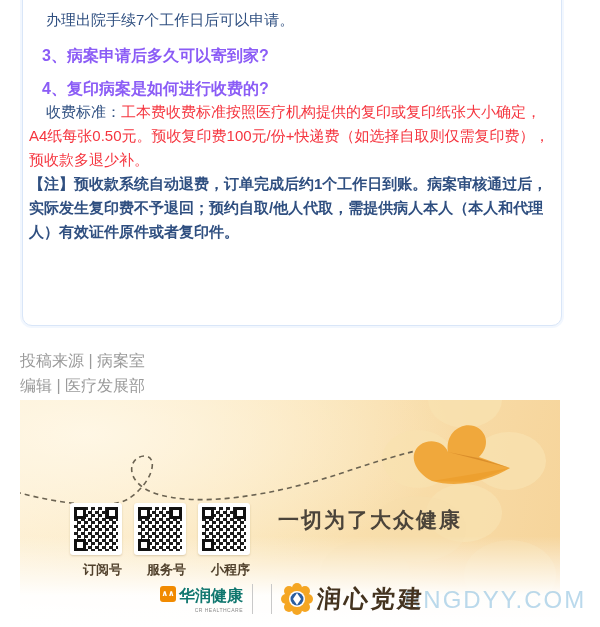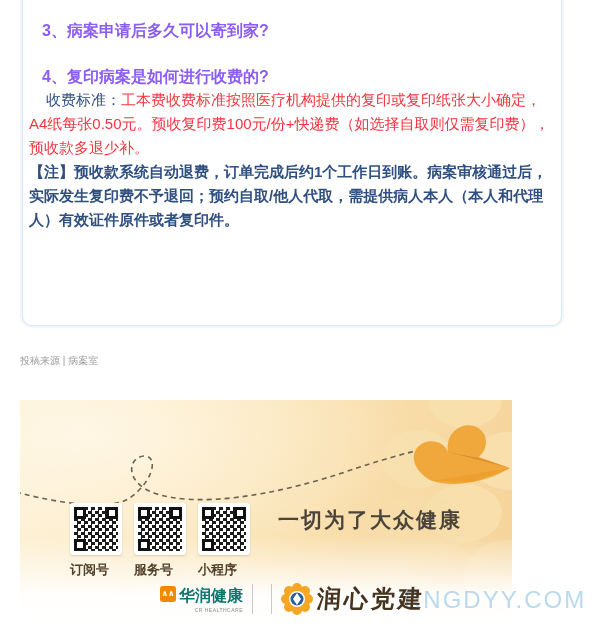--- a/index.html
+++ b/index.html
@@ -17,53 +17,53 @@
     background:#ffffff; border:1px solid #d9e6f8; border-radius:10px;
     padding:26px 6px 0 6px; overflow:hidden;
     box-shadow:0 0 0 2px #f2f7fe;
   }
   .card p { font-size:15px; color:#2f4f80; }
   .p-intro { line-height:25px; text-indent:17px; }
   .q-title {
     font-size:16px; font-weight:bold; color:#8b5cf6;
     line-height:22px; margin-top:13px; text-indent:13px;
   }
-  .q-title.second { margin-top:24px; }
+  .q-title.second { margin-top:11px; }
   .p-body { line-height:25px; text-indent:17px; }
   .p-fee  { line-height:24px; text-indent:17px; }
   .red  { color:#f5353f; }
   .p-note { line-height:24px; font-weight:bold; color:#f5353f; }
 
   
-  .credits { position:absolute; left:20px; top:348px; color:#9a9a9a; font-size:10px; line-height:25px; }
+  .credits { position:absolute; left:20px; top:348px; color:#9a9a9a; font-size:16px; line-height:25px; }
 
   
   .banner {
-    position:absolute; left:20px; top:400px; width:492px; height:227px; overflow:hidden;
+    position:absolute; left:20px; top:400px; width:540px; height:227px; overflow:hidden;
     background:
       radial-gradient(ellipse at 12% 15%, rgba(255,248,232,.9), rgba(255,248,232,0) 55%),
       linear-gradient(100deg, #fdeecf 0%, #fae3b4 48%, #f6d49a 100%);
   }
   .banner .fade {
     position:absolute; inset:0; z-index:3;
     background:linear-gradient(to bottom, rgba(255,255,255,0) 60%, rgba(255,255,255,.96) 86%, #ffffff 100%);
   }
   .petal { position:absolute; border-radius:50%; }
   .clover1 .petal { background:#f8e2b0; opacity:.75; }
   .clover2 .petal { background:#f7ddab; opacity:.6; }
   .banner-svg { position:absolute; left:0; top:0; z-index:2; }
 
   .slogan {
     position:absolute; left:258px; top:106px; z-index:4;
     font-size:21px; font-weight:bold; color:#4b443a; letter-spacing:2px;
   }
 
   
   .qr-group { position:absolute; left:50px; top:103px; display:flex; gap:12px; z-index:4; }
-  .qr-col { width:52px; text-align:left; }
+  .qr-col { width:52px; text-align:right; }
   .qr-card {
     width:52px; height:52px; background:#ffffff; border-radius:3px; padding:4px;
     box-shadow:0 1px 2px rgba(120,90,40,.25); position:relative;
   }
   .qr-mod {
     width:44px; height:44px;
     background-image:repeating-conic-gradient(#1c1c1c 0% 25%, #ffffff 0% 50%);
     background-size:7px 7px; position:relative;
   }
   .finder { position:absolute; width:12px; height:12px; border:3px solid #111; background:#fff; }
@@ -93,31 +93,33 @@
     position:absolute; left:404px; top:586px; z-index:5;
     font-size:24px; color:rgba(130,185,220,.55); letter-spacing:2px; font-weight:normal;
   }
 </style>
 </head>
 <body>
 
 <div class="page">
 
   <div class="card">
+    <p class="p-intro">办理出院手续7个工作日后可以申请。</p>
 
     <div class="q-title">3、病案申请后多久可以寄到家?</div>
 
     <div class="q-title second">4、复印病案是如何进行收费的?</div>
     <p class="p-fee"><span>收费标准：</span><span class="red">工本费收费标准按照医疗机构提供的复印或复印纸张大小确定，A4纸每张0.50元。预收复印费100元/份+快递费（如选择自取则仅需复印费），预收款多退少补。</span></p>
     <p class="p-note">【注】预收款系统自动退费，订单完成后约1个工作日到账。病案审核通过后，实际发生复印费不予退回；预约自取/他人代取，需提供病人本人（本人和代理人）有效证件原件或者复印件。</p>
 
   </div>
 
   <div class="credits">
     <div>投稿来源 | 病案室</div>
+    <div>编辑 | 医疗发展部</div>
   </div>
 
   <div class="banner">
 
     <div class="clover1">
       <div class="petal" style="left:408px; top:-28px; width:74px; height:56px;"></div>
       <div class="petal" style="left:452px; top:32px;  width:74px; height:58px;"></div>
       <div class="petal" style="left:406px; top:84px;  width:76px; height:58px;"></div>
       <div class="petal" style="left:362px; top:30px;  width:72px; height:58px;"></div>
     </div>

